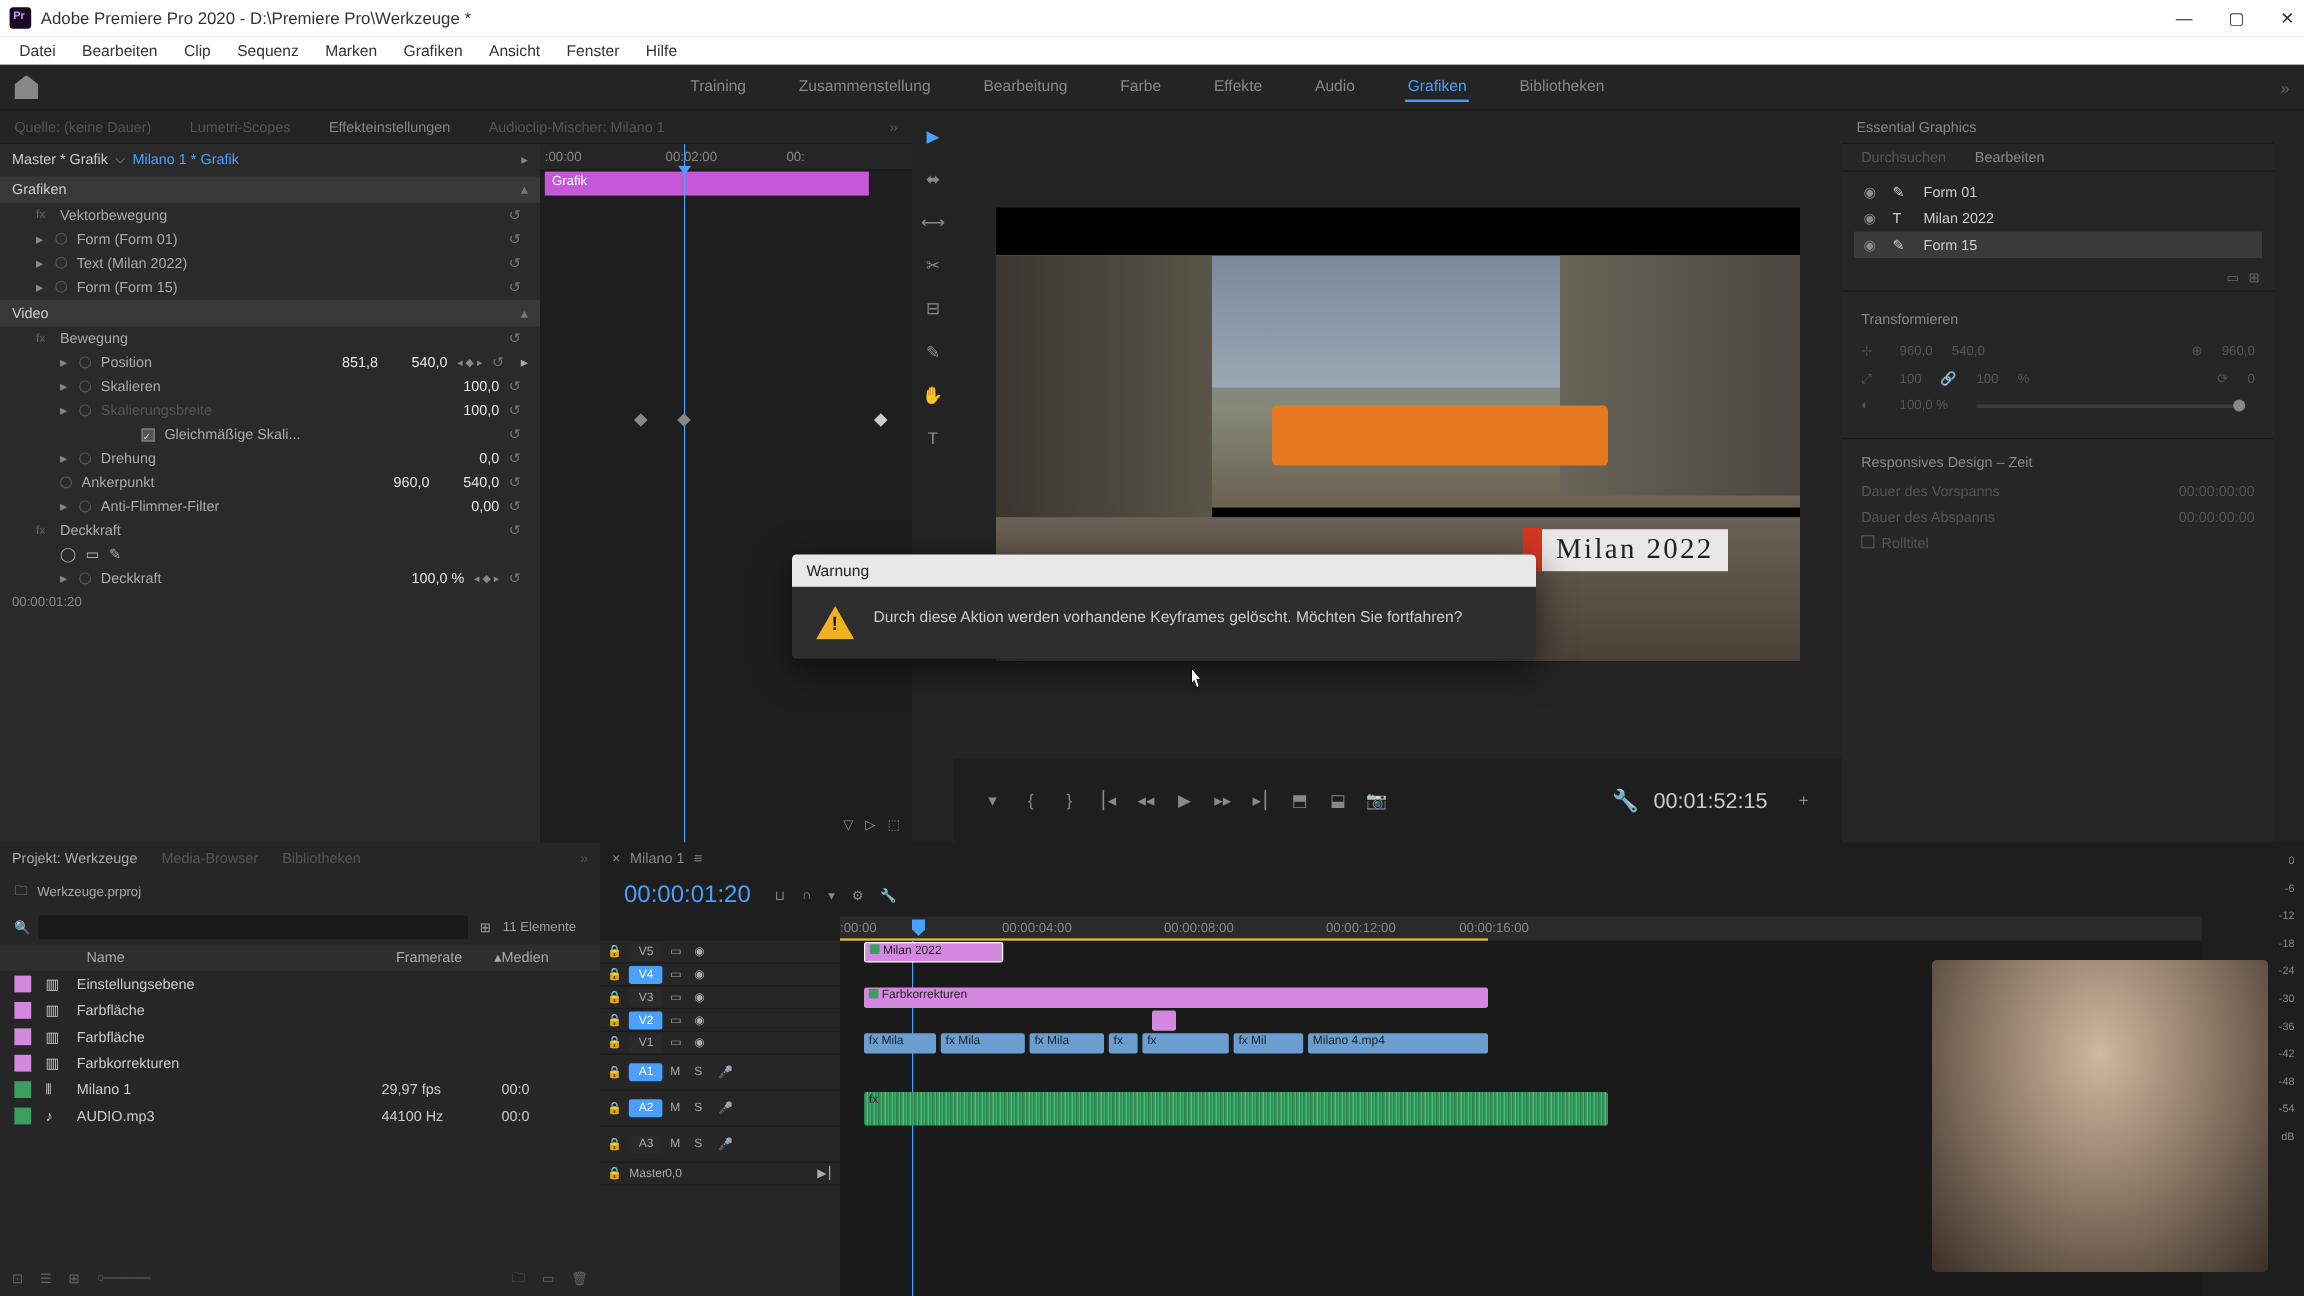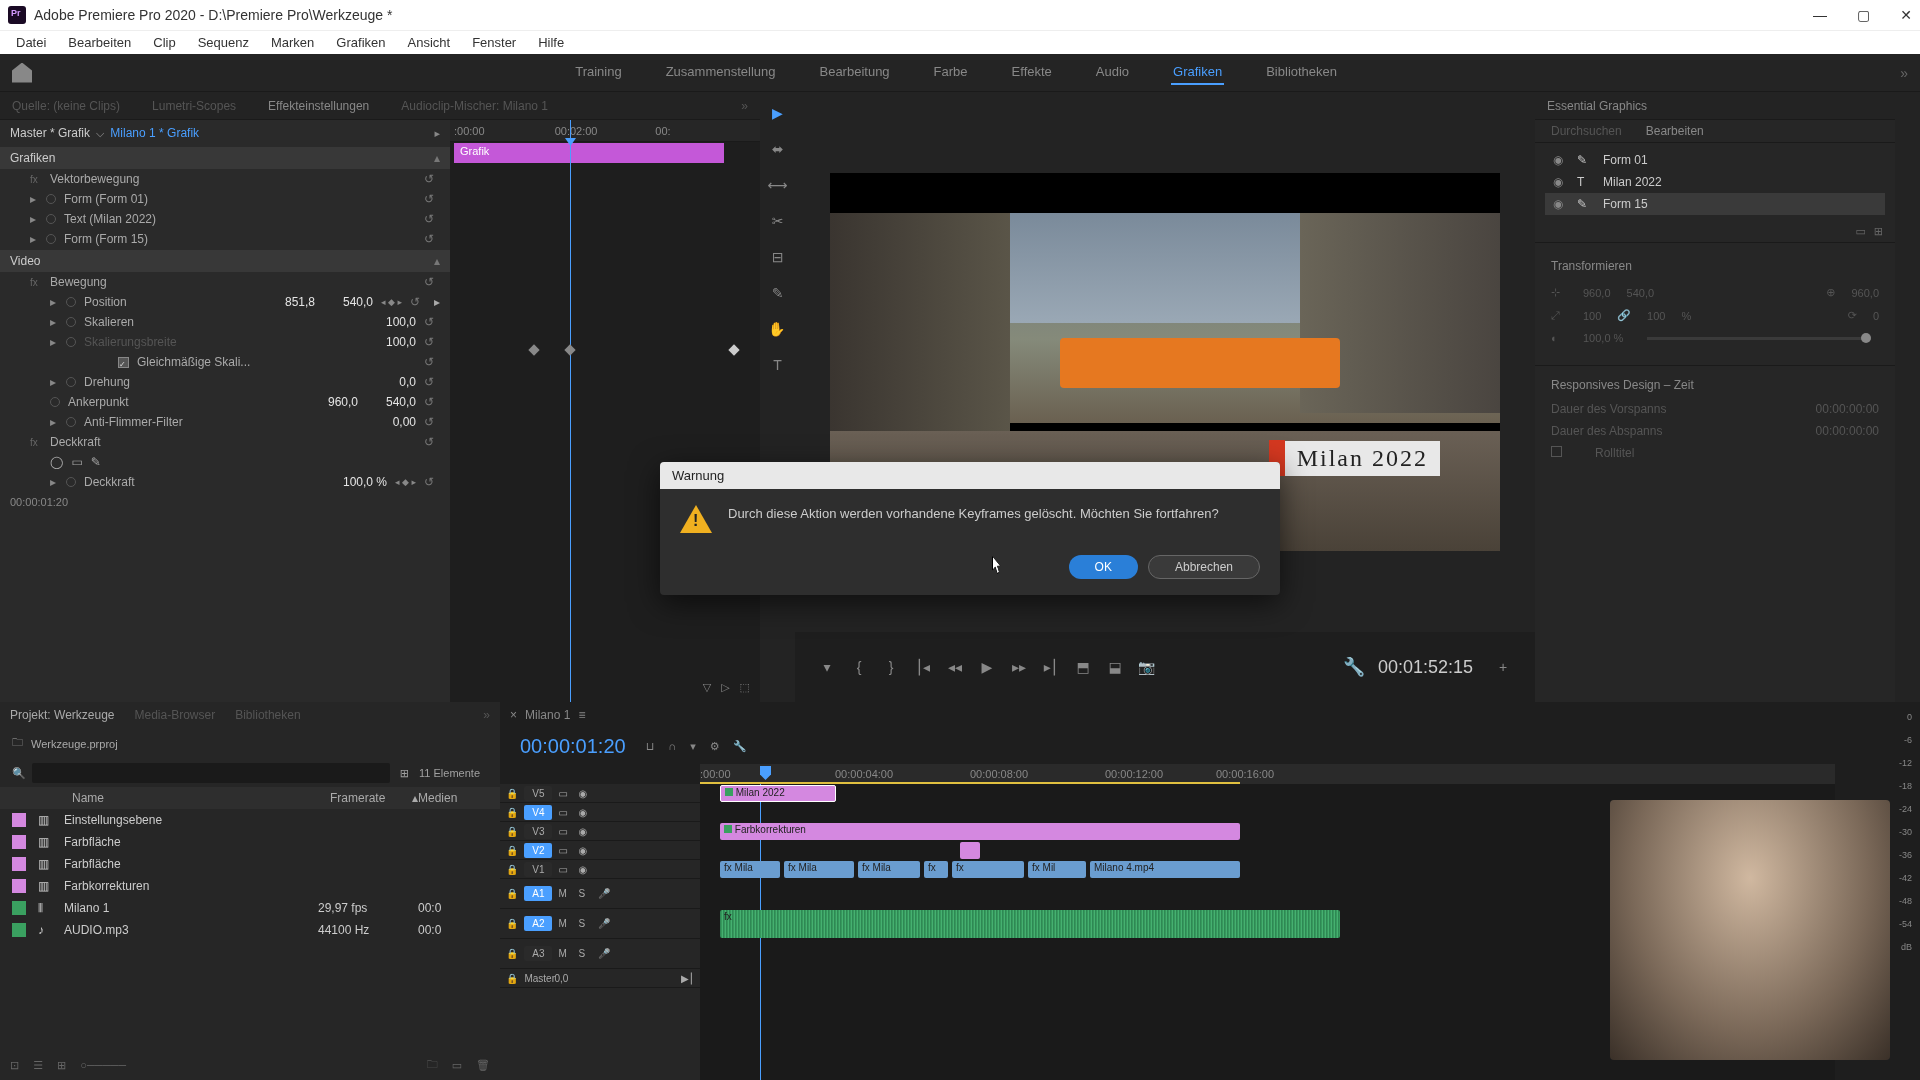--- a/index.html
+++ b/index.html
@@ -93,21 +93,21 @@
 .egfx-tabs span.active { color: #888; }
 .egfx-list { padding: 6px 10px; }
 .egfx-item { display: flex; align-items: center; padding: 4px 8px; gap: 10px; color: #ccc; font-size: 12px; }
 .egfx-item .vis { color: #888; width: 14px; }
 .egfx-item .icon { width: 16px; color: #ccc; }
 .egfx-item.sel { background: #3a3a3a; }
 .egfx-transform { padding: 16px 16px; border-top: 1px solid #1a1a1a; color: #555; }
 .egfx-transform .grp { display: flex; align-items: center; gap: 16px; padding: 5px 0; }
 .egfx-transform .ic { width: 16px; }
 .egfx-responsive { padding: 12px 16px; border-top: 1px solid #1a1a1a; color: #555; font-size: 12px; }
-.egfx-responsive .row { display: flex; padding: 4px 0; gap: 27px; }
+.egfx-responsive .row { display: flex; padding: 4px 0; }
 
 
 .bottom { display: flex; height: 378px; }
 .project-panel { width: 500px; background: #262626; display: flex; flex-direction: column; }
 .proj-tabs { height: 26px; display: flex; align-items: center; padding: 0 10px; gap: 20px; color: #555; font-size: 12px; }
 .proj-tabs span.active { color: #aaa; }
 .proj-name { padding: 6px 12px; display: flex; align-items: center; gap: 8px; color: #aaa; }
 .proj-search { padding: 4px 12px; display: flex; align-items: center; }
 .proj-search .sf { flex: 1; background: #1a1a1a; height: 20px; border-radius: 2px; }
 .proj-count { margin-left: auto; padding-right: 8px; }
@@ -213,21 +213,21 @@
     <span class="tab active">Grafiken</span>
     <span class="tab">Bibliotheken</span>
   </div>
   <span class="more">»</span>
 </div>
 
 <div class="main">
 
   <div class="leftcol">
     <div class="panel-tabs">
-      <span>Quelle: (keine Clips)</span>
+      <span>Quelle: (keine Dauer)</span>
       <span>Lumetri-Scopes</span>
       <span class="active">Effekteinstellungen</span>
       <span>Audioclip-Mischer: Milano 1</span>
       <span style="margin-left:auto">»</span>
     </div>
     <div class="effect-panel">
       <div class="ec-left">
         <div class="ec-header">
           <span class="master">Master * Grafik</span>
           <span class="chev">⌵</span>
@@ -678,19 +678,15 @@
 </div>
 
 <div class="webcam"></div>
 
 <div class="dialog-overlay">
   <div class="dialog-title">Warnung</div>
   <div class="dialog-body">
     <div class="dialog-warn-icon"></div>
     <div class="dialog-msg">Durch diese Aktion werden vorhandene Keyframes gelöscht. Möchten Sie fortfahren?</div>
   </div>
-  <div class="dialog-btns">
-    <button class="ok">OK</button>
-    <button class="cancel">Abbrechen</button>
-  </div>
 </div>
 
 <div class="cursor"></div>
 
 </body></html>

